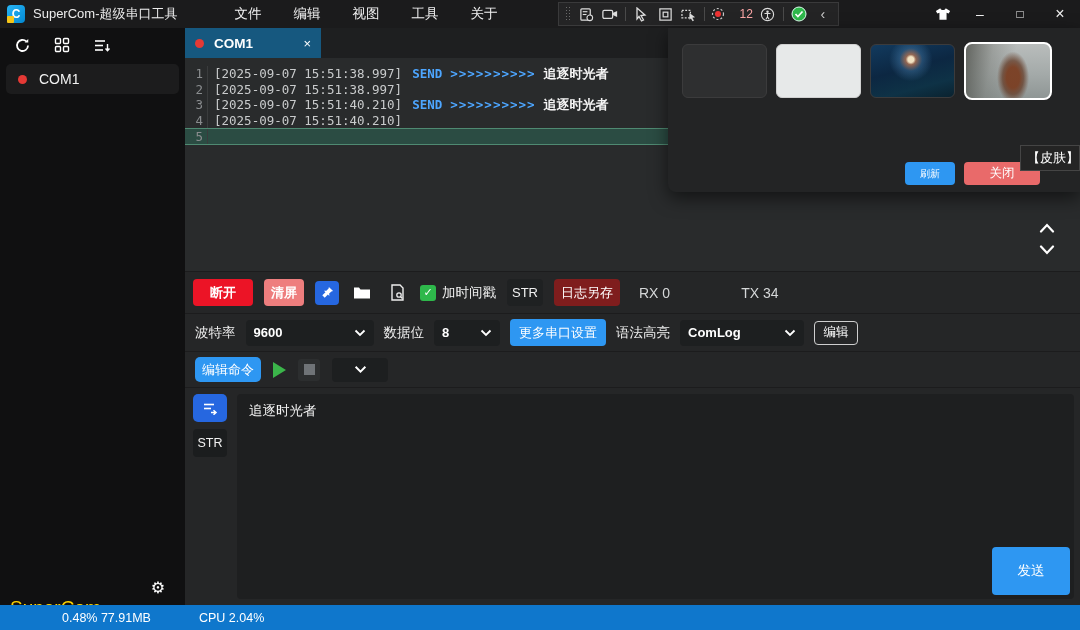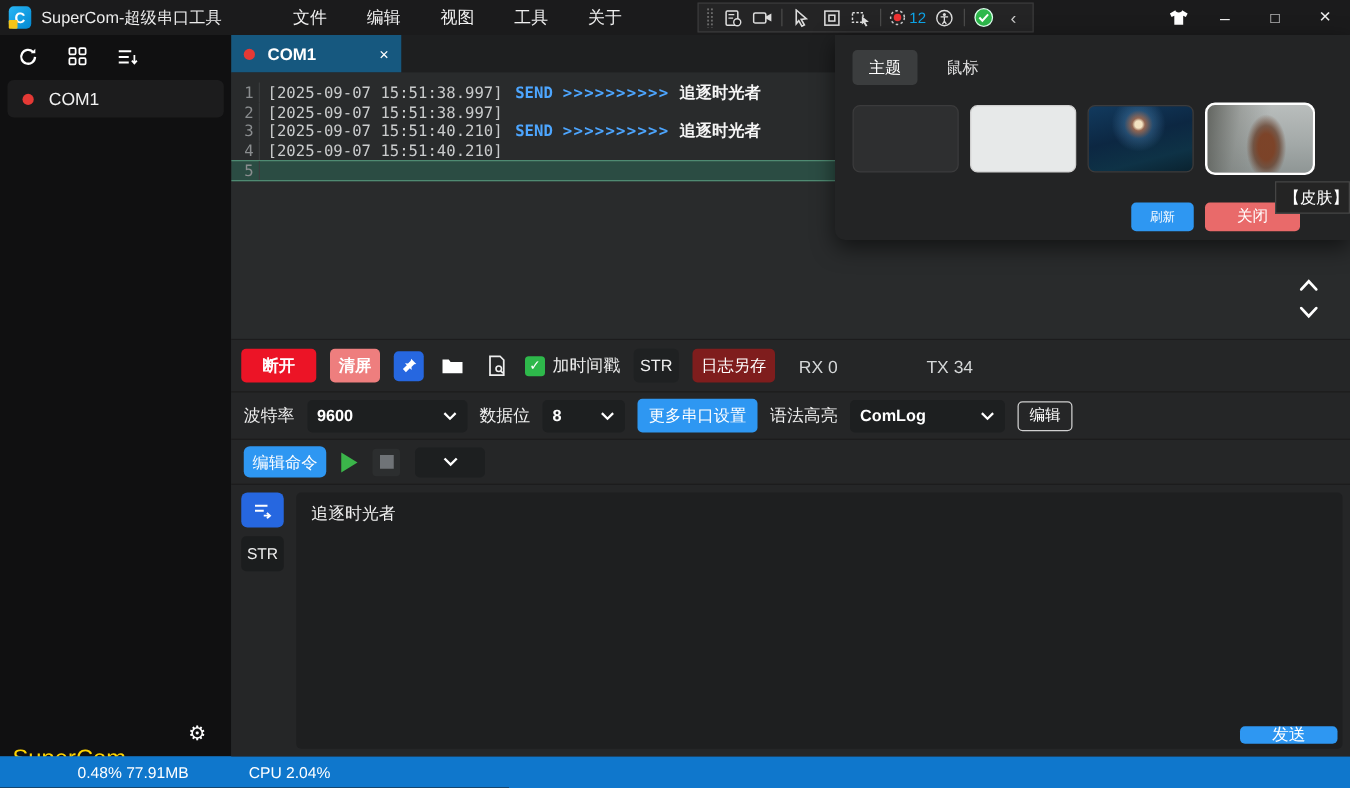--- a/index.html
+++ b/index.html
@@ -15,21 +15,21 @@
   .appicon::after { content:""; position:absolute; left:0; bottom:0; width:7px; height:7px; background:#f5c518; border-radius:1px; }
   .apptitle { font-size:13px; color:#ececec; margin-right:48px;text-align:right; }
   .menus { display:flex; gap:14px; }
   .menu-item { font-size:13.5px; color:#f0f0f0; padding:3px 9px; cursor:default; }
   .rec-toolbar { display:flex; align-items:center; gap:6px; background:#242425; border:1px solid #3a3a3b;
     padding:2px 6px; margin-left:52px; height:24px; }
   .rec-toolbar .grip { width:6px; height:16px;
     background-image:radial-gradient(#6a6a6a 1px, transparent 1px); background-size:3px 3px; }
   .rec-sep { width:1px; height:14px; background:#4a4a4a; }
   .rec-ico { width:18px; height:18px; display:flex; align-items:center; justify-content:center; }
-  .rec-badge { display:flex; align-items:center; gap:2px; font-size:12px; color:#0ea5e9; }
+  .rec-badge { display:flex; align-items:center; gap:14px; font-size:12px; color:#fca5a5; }
   .win-controls { margin-left:auto; display:flex; align-items:center; height:28px; }
   .win-btn { width:40px; height:28px; display:flex; align-items:center; justify-content:center; font-size:14px; color:#eee; }
   .win-btn.shirt { width:34px; }
 
   
   .bodyrow { flex:1; display:flex; min-height:0; }
 
   
   .sidebar { width:185px; background:#101011; display:flex; flex-direction:column; flex:0 0 185px; }
   .side-toolbar { height:34px; display:flex; align-items:center; gap:20px; padding:0 12px; }
@@ -97,21 +97,21 @@
   .stop-btn { width:22px; height:22px; background:#2c2e2f; border-radius:3px; display:flex; align-items:center; justify-content:center; }
   .stop-sq { width:11px; height:11px; background:#6f7377; }
   .cmd-select { width:56px; height:24px; background:#1d1f20; border-radius:4px; display:flex; align-items:center; justify-content:center; }
 
   
   .send-area { flex:1; background:#252627; border-top:1px solid #1c1c1d; display:flex; padding:6px 6px 6px 8px; gap:8px; position:relative; min-height:0; }
   .send-left { display:flex; flex-direction:column; gap:7px; width:36px; flex:0 0 36px; }
   .mode-icon-btn { width:34px; height:28px; background:#2667e0; border-radius:5px; display:flex; align-items:center; justify-content:center; }
   .mode-str-btn { width:34px; height:28px; background:#1b1d1e; border-radius:4px; color:#f0f0f0; font-size:12.5px; display:flex; align-items:center; justify-content:center; }
   .send-input { flex:1; background:#1e1f20; border-radius:4px; padding:8px 12px; font-size:13.5px; color:#f2f2f2; }
-  .btn-send { position:absolute; right:10px; bottom:10px; width:78px; height:14px; background:#2e97f2; border-radius:4px; font-size:13.5px; }
+  .btn-send { position:absolute; right:10px; bottom:10px; width:78px; height:48px; background:#2e97f2; border-radius:4px; font-size:13.5px; }
 
   
   .statusbar { height:25px; background:#0f77cc; display:flex; align-items:center; flex:0 0 25px; font-size:12.5px; color:#fff; }
   .status-mem { margin-left:62px; } .status-cpu { margin-left:48px; }
 
   
   .theme-panel { position:absolute; top:28px; right:0; width:412px; height:164px; background:#232425;
     border-radius:0 0 0 8px; box-shadow:0 6px 18px rgba(0,0,0,.55); z-index:10; }
   .tp-tabs { display:flex; gap:10px; padding:12px 0 0 14px; }
   .tp-tab { font-size:13px; color:#e2e2e2; padding:5px 13px; border-radius:4px; }
@@ -402,24 +402,20 @@
 
     </div>
   </div>
 
   <div class="statusbar">
     <span class="status-mem">0.48% 77.91MB</span>
     <span class="status-cpu">CPU 2.04%</span>
   </div>
 
   <div class="theme-panel">
-    <div class="tp-tabs">
-      <span class="tp-tab active">主题</span>
-      <span class="tp-tab">鼠标</span>
-    </div>
     <div class="tp-thumbs">
       <div class="thumb thumb-dark"></div>
       <div class="thumb thumb-light"></div>
       <div class="thumb thumb-fantasy"></div>
       <div class="thumb thumb-photo"></div>
     </div>
     <div class="tp-actions">
       <button class="btn btn-refresh">刷新</button>
       <button class="btn btn-close-panel">关闭</button>
       <div class="tp-tooltip">【皮肤】美</div>

